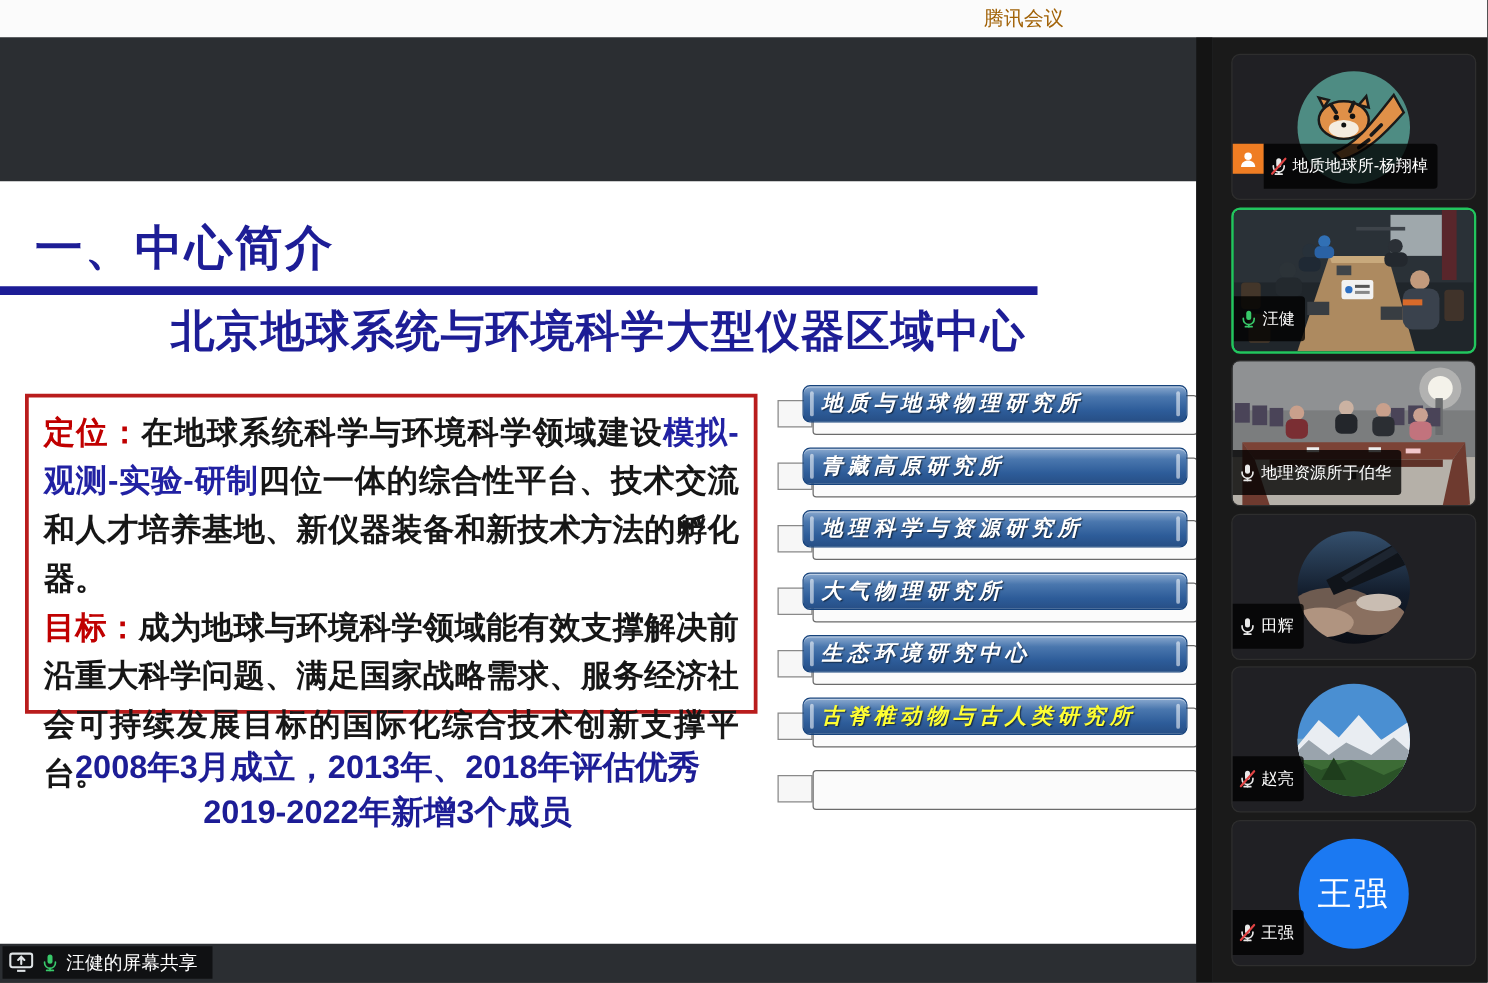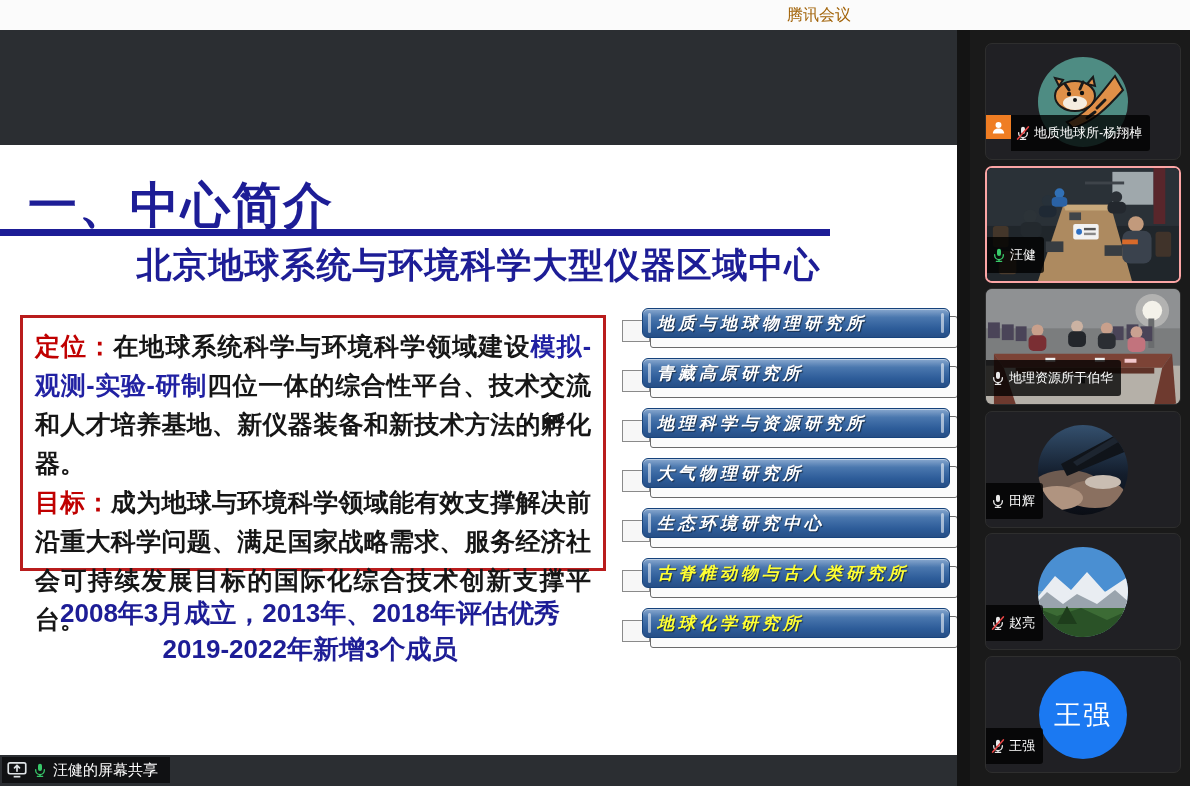--- a/index.html
+++ b/index.html
@@ -8,21 +8,21 @@
 
   
   .titlebar{position:absolute;left:0;top:0;width:1190px;height:30px;background:#fbfbfb;}
   .win-title{position:absolute;left:787px;top:5px;font-size:16px;color:#a16207;}
 
   
   .main{position:absolute;left:0;top:30px;width:970px;height:756px;background:#2b2e32;}
   .edge-strip{position:absolute;left:957px;top:0;width:13px;height:756px;background:#141414;}
   .slide{position:absolute;left:0;top:115px;width:957px;height:610px;background:#ffffff;overflow:hidden;}
 
-  .slide-title{position:absolute;left:28px;top:28px;font-size:49px;font-weight:bold;
+  .slide-title{position:absolute;left:28px;top:28px;font-size:38px;font-weight:bold;
                color:#1d1d96;letter-spacing:2px;white-space:nowrap;}
   .title-rule{position:absolute;left:0;top:84px;width:830px;height:7px;background:#1d1d96;}
   .slide-subtitle{position:absolute;left:0;top:97px;width:957px;text-align:center;
                   font-size:35px;font-weight:bold;color:#1d1d96;letter-spacing:1px;white-space:nowrap;}
 
   .desc-box{position:absolute;left:20px;top:170px;width:586px;height:256px;border:3px solid #b91c1c;
             padding:9px 12px;box-sizing:border-box;font-size:25px;font-weight:bold;
             line-height:39px;color:#161616;text-align:justify;}
   .seg-red{color:#c00000}.seg-blue{color:#2121a3}.seg-dark{color:#161616}
 
@@ -47,21 +47,21 @@
 
   
   .share-banner{position:absolute;left:2px;top:727px;height:26px;background:rgba(0,0,0,.62);
                 display:flex;align-items:center;gap:5px;padding:0 12px 0 5px;color:#fff;font-size:15px;}
   .share-ico{width:20px;height:18px;}
 
   
   .sidebar{position:absolute;left:970px;top:30px;width:220px;height:756px;background:#1a1a1a;overflow:hidden;}
   .tile{position:absolute;left:15px;width:196px;height:117px;background:#202024;border:1px solid #2e2e2e;
         border-radius:7px;box-sizing:border-box;overflow:hidden;}
-  .tile.active{border:2px solid #fca5a5;}
+  .tile.active{border:2px solid #22c55e;}
   .tile:nth-child(1){top:13px}.tile:nth-child(2){top:136px}.tile:nth-child(3){top:258px}
   .tile:nth-child(4){top:381px}.tile:nth-child(5){top:503px}.tile:nth-child(6){top:626px}
   .visual{position:absolute;inset:0;display:flex;align-items:center;justify-content:center;}
   .visual svg.fill{width:100%;height:100%;}
   .avatar-img{width:92px;height:92px;}
   .initials-circle{width:88px;height:88px;border-radius:50%;background:#1b79f2;
                    display:flex;align-items:center;justify-content:center;}
   .initials-text{color:#fff;font-size:27px;letter-spacing:2px;}
   .labelrow{position:absolute;left:0;bottom:8px;display:flex;align-items:stretch;}
   .badge{display:none;width:25px;height:24px;background:#ef7d23;align-items:center;justify-content:center;}
@@ -143,23 +143,20 @@
     <span class="inst-tab"></span>
     <span class="inst-shadow"></span>
     <span class="inst-bar">
       <span class="inst-label" style="color: rgb(255, 255, 51);">古脊椎动物与古人类研究所</span>
     </span>
   </div>
 
   <div class="inst-row">
     <span class="inst-tab"></span>
     <span class="inst-shadow"></span>
-    <span class="inst-bar">
-      <span class="inst-label" style="color: rgb(255, 255, 51);">地球化学研究所</span>
-    </span>
   </div>
 
 </div>
     </div>
     <div class="edge-strip"></div>
 
     <div class="share-banner">
       <svg class="share-ico" viewBox="0 0 24 20">
         <rect x="1.5" y="1.5" width="21" height="13" rx="2" fill="none" stroke="#dfe3e6" stroke-width="2"></rect>
         <path d="M12 11.5V5 M9 7.5 L12 4.5 L15 7.5" stroke="#dfe3e6" stroke-width="2" fill="none" stroke-linecap="round"></path>

